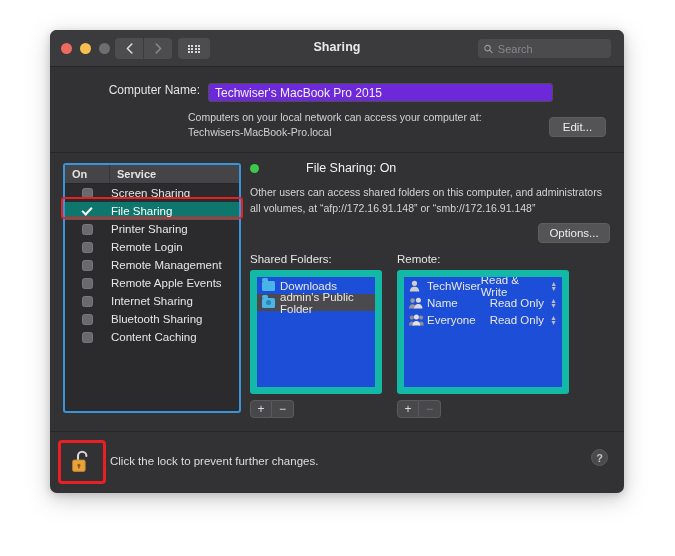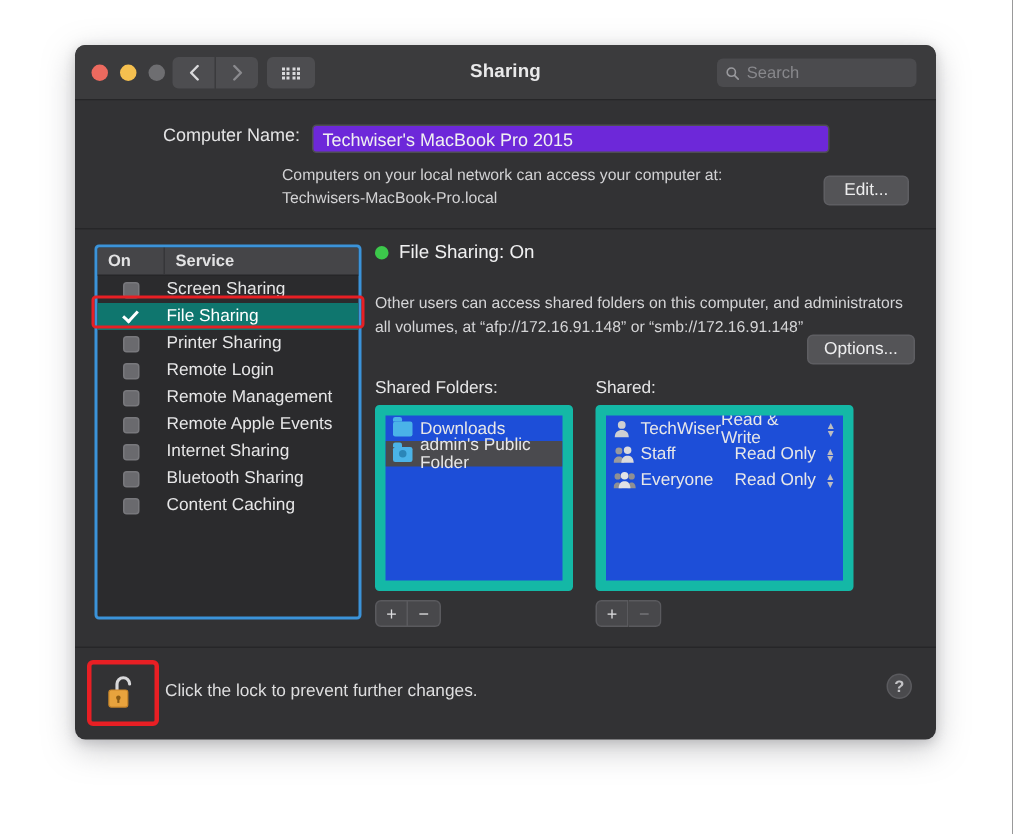--- a/index.html
+++ b/index.html
@@ -295,30 +295,31 @@
     position: absolute;
     left: 200px;
     top: 8px;
     right: 14px;
   }
   #status-line {
     display: flex;
     align-items: center;
     font-size: 12.5px;
     color: #f1f1f2;
+    gap: 40px;
   }
   #status-dot {
     width: 9px;
     height: 9px;
     border-radius: 50%;
     background: #3cc84b;
     margin-right: 7px;
   }
   #status-desc {
-    margin-top: 20px;
+    margin-top: 10px;
     font-size: 10.5px;
     line-height: 1.5;
     color: #d4d4d6;
     width: 355px;
   }
   #options-button {
     position: absolute;
     right: 0;
     top: 62px;
     width: 72px;
@@ -644,21 +645,21 @@
                 <span>admin's Public Folder</span>
               </div>
             </div>
           <div class="pm-group">
             <div class="pmbtn left">+</div>
             <div class="pmbtn right">−</div>
           </div>
         </div>
 
         <div class="list-col-users">
-          <div class="list-label">Shared:</div>
+          <div class="list-label">Remote:</div>
           <div class="listbox" id="users-box">
               <div class="usr-row">
                 <span class="user-ico">
                   <svg width="11" height="12" viewBox="0 0 11 12">
                     <circle cx="5.5" cy="3.3" r="2.6" fill="#cfcfd2"></circle>
                     <path d="M0.8 11.5 C1 8 3 6.7 5.5 6.7 S10 8 10.2 11.5 Z" fill="#cfcfd2"></path>
                   </svg>
                 </span>
                 <span class="uname">TechWiser</span>
                 <span class="perm">
@@ -671,21 +672,21 @@
               </div>
               <div class="usr-row">
                 <span class="user-ico">
                   <svg width="14" height="12" viewBox="0 0 14 12">
                     <circle cx="3.6" cy="3.6" r="2.3" fill="#9a9a9e"></circle>
                     <path d="M0 11.5 C0.2 8.4 1.8 7.3 3.6 7.3 S6.9 8.4 7.1 11.5 Z" fill="#9a9a9e"></path>
                     <circle cx="9.4" cy="3.2" r="2.5" fill="#dadadd"></circle>
                     <path d="M5.2 11.5 C5.4 8.1 7.3 6.9 9.4 6.9 S13.3 8.1 13.5 11.5 Z" fill="#dadadd"></path>
                   </svg>
                 </span>
-                <span class="uname">Staff</span>
+                <span class="uname">Name</span>
                 <span class="perm">
                   <span class="ptext">Read Only</span>
                   <span class="stepper">
                     <span>▴</span>
                     <span>▾</span>
                   </span>
                 </span>
               </div>
               <div class="usr-row">
                 <span class="user-ico">

